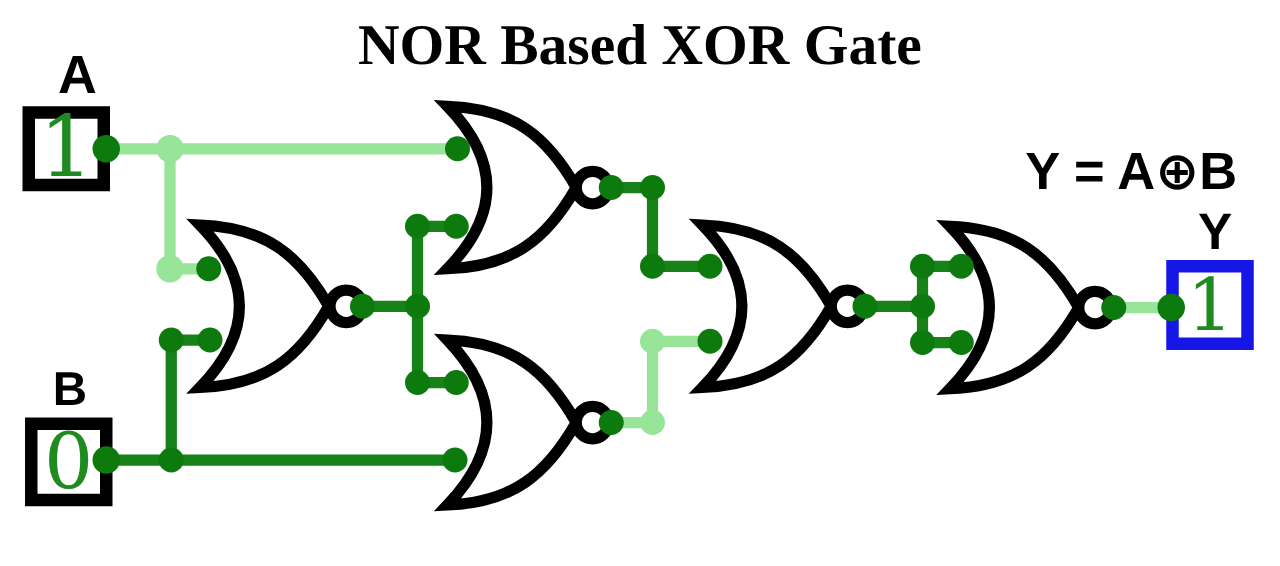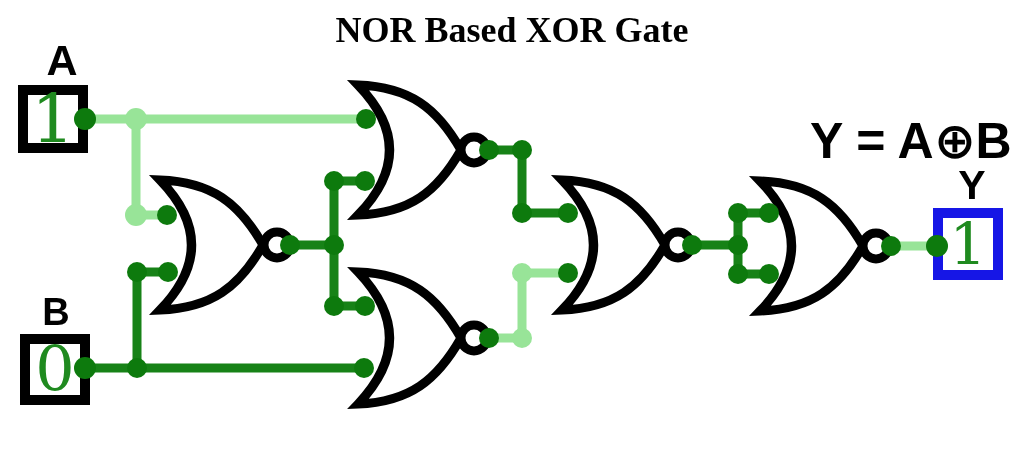--- a/index.html
+++ b/index.html
@@ -21,24 +21,24 @@
   .gate{stroke:var(--ink);stroke-width:9;fill:#ffffff;stroke-linejoin:miter;}
   .bubble{stroke:var(--ink);stroke-width:9;fill:#ffffff;}
   .iobox{stroke:var(--ink);stroke-width:10;fill:#ffffff;}
   .iobox-out{stroke:var(--box-blue);stroke-width:10;fill:#ffffff;}
   .dot-low{fill:var(--node);}
   .dot-high{fill:var(--wire-high);}
   .txt{position:absolute;color:var(--ink);white-space:nowrap;}
   .title{
     left:0;right:0;top:12px;text-align:center;
     font-family:"Liberation Serif","DejaVu Serif",serif;
-    font-weight:bold;font-size:36px;line-height:1.05;
+    font-weight:bold;font-size:46px;line-height:1.05;
   }
   .eq{font-weight:bold;}
-  .eq-xor{left:810px;top:112px;width:190px;text-align:left;font-size:50px;}
+  .eq-xor{left:810px;top:112px;width:190px;text-align:center;font-size:42px;}
   .eq-nor{left:540px;top:356px;width:465px;text-align:center;font-size:39px;letter-spacing:-1px;}
   .io-label{font-weight:bold;text-align:center;}
   .label-a{left:32px;top:36px;width:60px;font-size:43px;}
   .label-b{left:26px;top:291px;width:60px;font-size:38px;}
   .label-y{left:946px;top:162px;width:52px;font-size:41px;}
   .io-value{
     font-family:"DejaVu Serif","Liberation Serif",serif;
     color:var(--value-green);display:flex;align-items:center;justify-content:center;
     line-height:1;text-align:center;
   }

